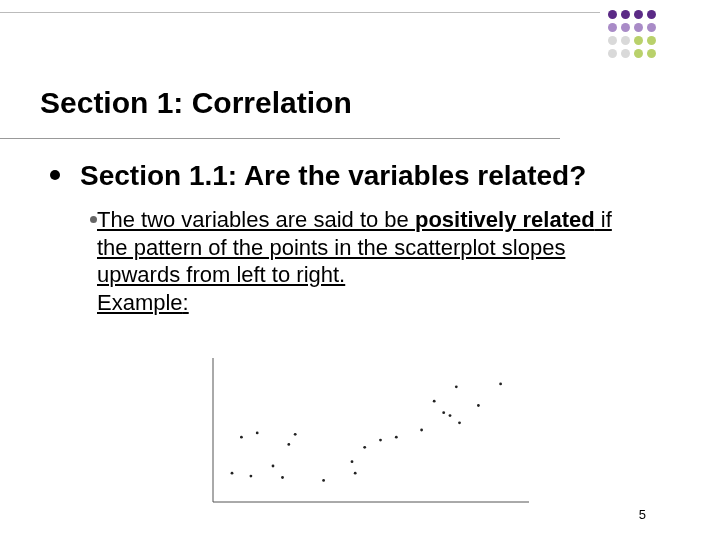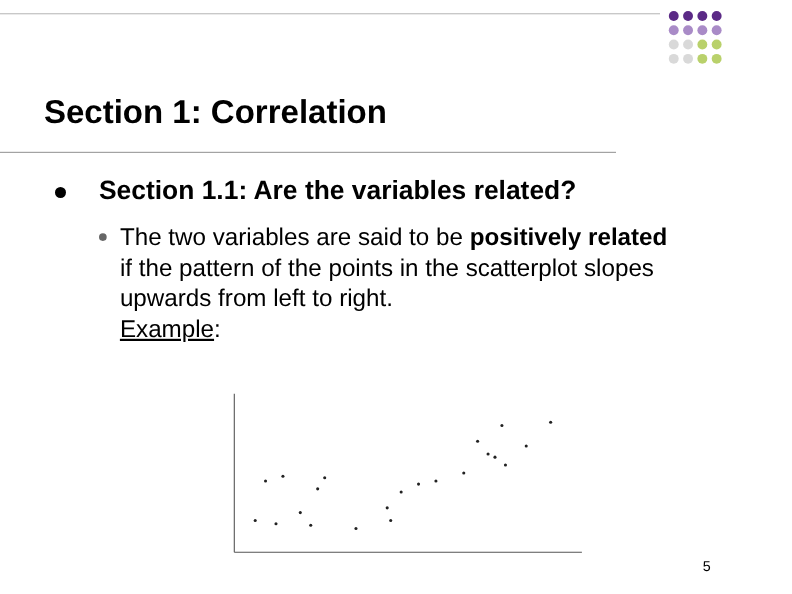--- a/index.html
+++ b/index.html
@@ -57,40 +57,40 @@
   }
   .body {
     position: absolute;
     top: 160px;
     left: 50px;
     right: 60px;
   }
   .lvl1 {
     display: flex;
     align-items: flex-start;
-    gap: 30px;
-    font-size: 24px;
+    gap: 20px;
+    font-size: 28px;
     font-weight: bold;
     margin-bottom: 14px;
   }
   .bullet1 {
     width: 10px;
     height: 10px;
     background: #000;
     border-radius: 50%;
     margin-top: 10px;
     flex: none;
   }
   .lvl2 {
     display: flex;
     align-items: flex-start;
-    gap: 12px;
     font-size: 22px;
     line-height: 1.25;
     margin-left: 40px;
+    text-decoration: underline;
   }
   .bullet2 {
     width: 7px;
     height: 7px;
     background: #666;
     border-radius: 50%;
     margin-top: 10px;
     flex: none;
   }
   .lvl2 .text {

